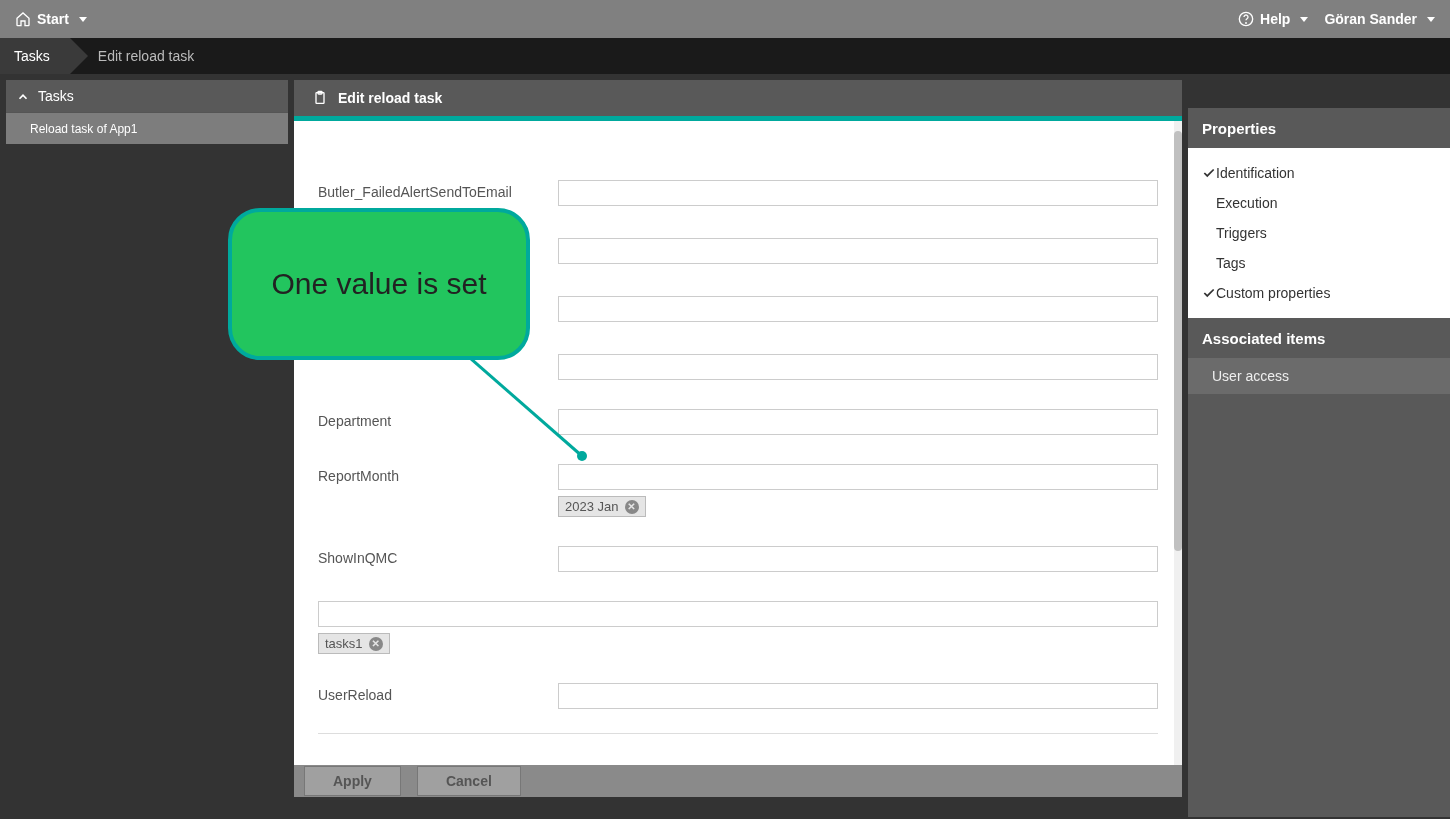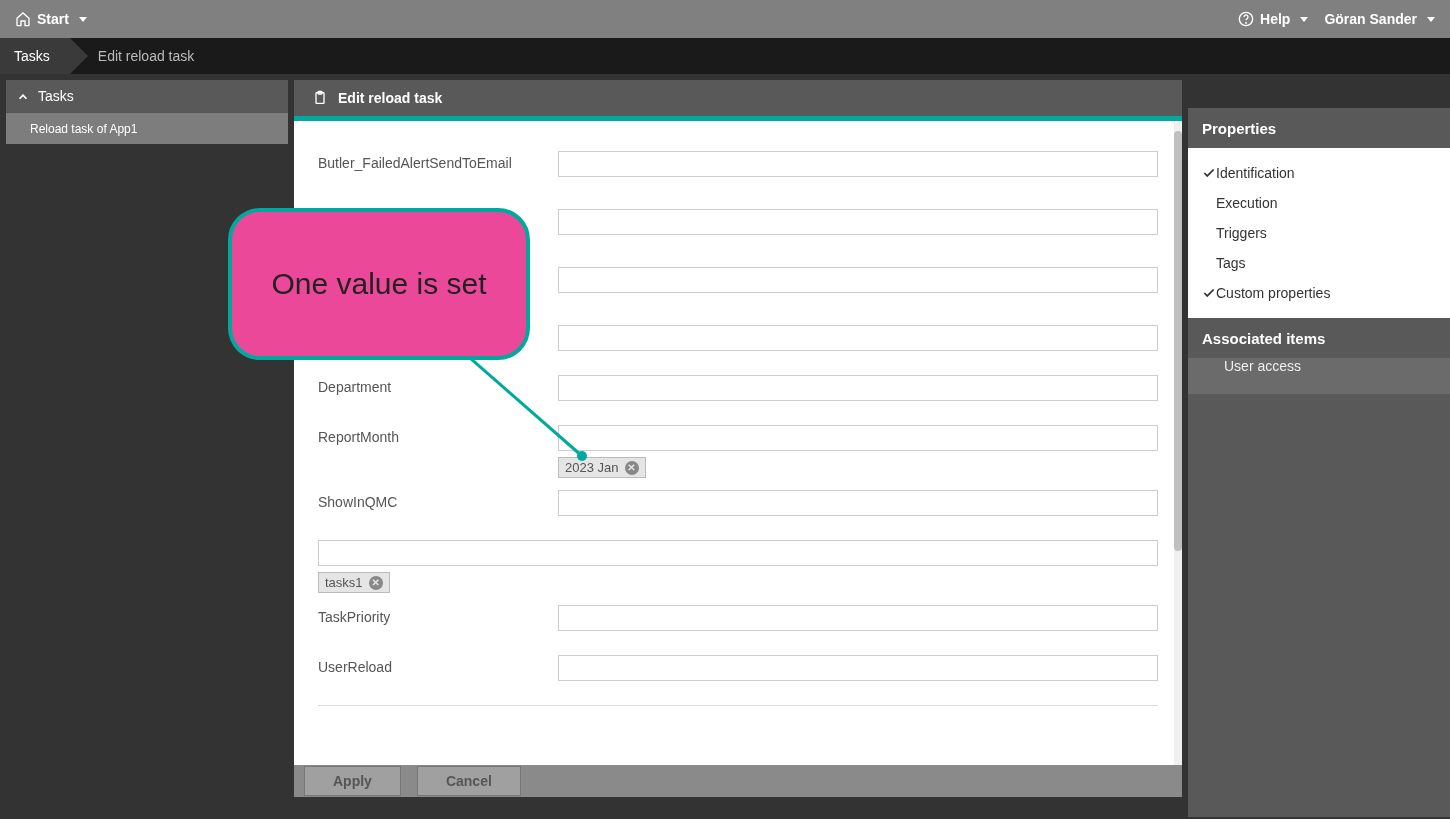--- a/index.html
+++ b/index.html
@@ -38,21 +38,21 @@
 .chevron-up svg { stroke: #fff; }
 
 
 .center { flex: 1; position: relative; margin-left: 6px; margin-right: 6px; }
 .panel-header { height: 36px; background: #595959; color: #fff; display: flex; align-items: center; padding: 0 18px; font-size: 14px; font-weight: 600; gap: 10px; }
 .panel-top-stripe { height: 5px; background: #00a99d; }
 .panel-body { background: #fff; height: 644px; overflow-y: auto; padding: 30px 24px 20px 24px; position: relative; }
 .scroll-track { position: absolute; right: 0; top: 41px; width: 8px; height: 644px; background: #f0f0f0; }
 .scroll-thumb { position: absolute; right: 0; width: 8px; background: #c0c0c0; border-radius: 4px; }
 
-.form-row { display: flex; margin-bottom: 24px; }
+.form-row { display: flex; margin-bottom: 24px; margin-top: 29px; }
 .form-label { width: 240px; color: #555; font-size: 14px; padding-top: 4px; }
 .form-field { flex: 1; }
 .form-field.stack .input-box { margin-bottom: 32px; }
 .form-field.stack .input-box:last-child { margin-bottom: 0; }
 .input-box { height: 26px; border: 1px solid #ccc; background: #fff; width: 100%; }
 
 .tag-row { margin-top: 6px; }
 .tag { display: inline-flex; align-items: center; background: #e5e5e5; border: 1px solid #bbb; padding: 2px 6px; font-size: 13px; color: #555; gap: 6px; }
 .tag-close { width: 14px; height: 14px; border-radius: 50%; background: #888; color: #e5e5e5; display: inline-flex; align-items: center; justify-content: center; font-size: 10px; cursor: pointer; font-weight:bold;}
 
@@ -64,30 +64,30 @@
 .btn:first-child { margin-left: 0px;}
 
 
 .right-sidebar { width: 262px; background: #595959; color: #fff; display: flex; flex-direction: column; margin-top: 28px; }
 .rs-section-header { height: 40px; display: flex; align-items: center; padding: 0 14px; font-size: 15px; font-weight: 600; background: #595959; }
 .rs-body { background: #fff; color: #333; padding: 10px 0; }
 .rs-item { display: flex; align-items: center; padding: 7px 14px; font-size: 14px; cursor: pointer; }
 .rs-check { width: 14px; display: inline-flex; justify-content:center; }
 .rs-check svg { stroke: #333; }
 .rs-item.none .rs-check { visibility: hidden; }
-.rs-assoc-item { height: 36px; display: flex; align-items: flex-start; padding: 0 36px; font-size: 14px; background: #6b6b6b; color: #eee; cursor: pointer; }
+.rs-assoc-item { height: 36px; display: flex; align-items: center; padding: 0 24px; font-size: 14px; background: #6b6b6b; color: #eee; cursor: pointer; }
 
 
 .callout {
   position: absolute;
   left: 228px;
   top: 208px;
   width: 302px;
   height: 152px;
-  background: #ec4899;
+  background: #22c55e;
   border: 4px solid #00a99d;
   border-radius: 32px;
   display: flex;
   align-items: center;
   justify-content: center;
   text-align: center;
   font-size: 30px;
   color: #222;
   z-index: 50;
   font-family: Georgia, serif;
@@ -214,26 +214,20 @@
           <div class="input-box"></div>
           <div class="tag-row">
             <span class="tag">
               <span>tasks1</span>
               <span class="tag-close">✕</span>
             </span>
           </div>
         </div>
       </div>
 
-      <div class="form-row">
-        <div class="form-label">TaskPriority</div>
-        <div class="form-field">
-          <div class="input-box"></div>
-        </div>
-      </div>
 
       <div class="form-row">
         <div class="form-label">UserReload</div>
         <div class="form-field">
           <div class="input-box"></div>
         </div>
       </div>
 
       <hr class="form-divider">
     </div>

